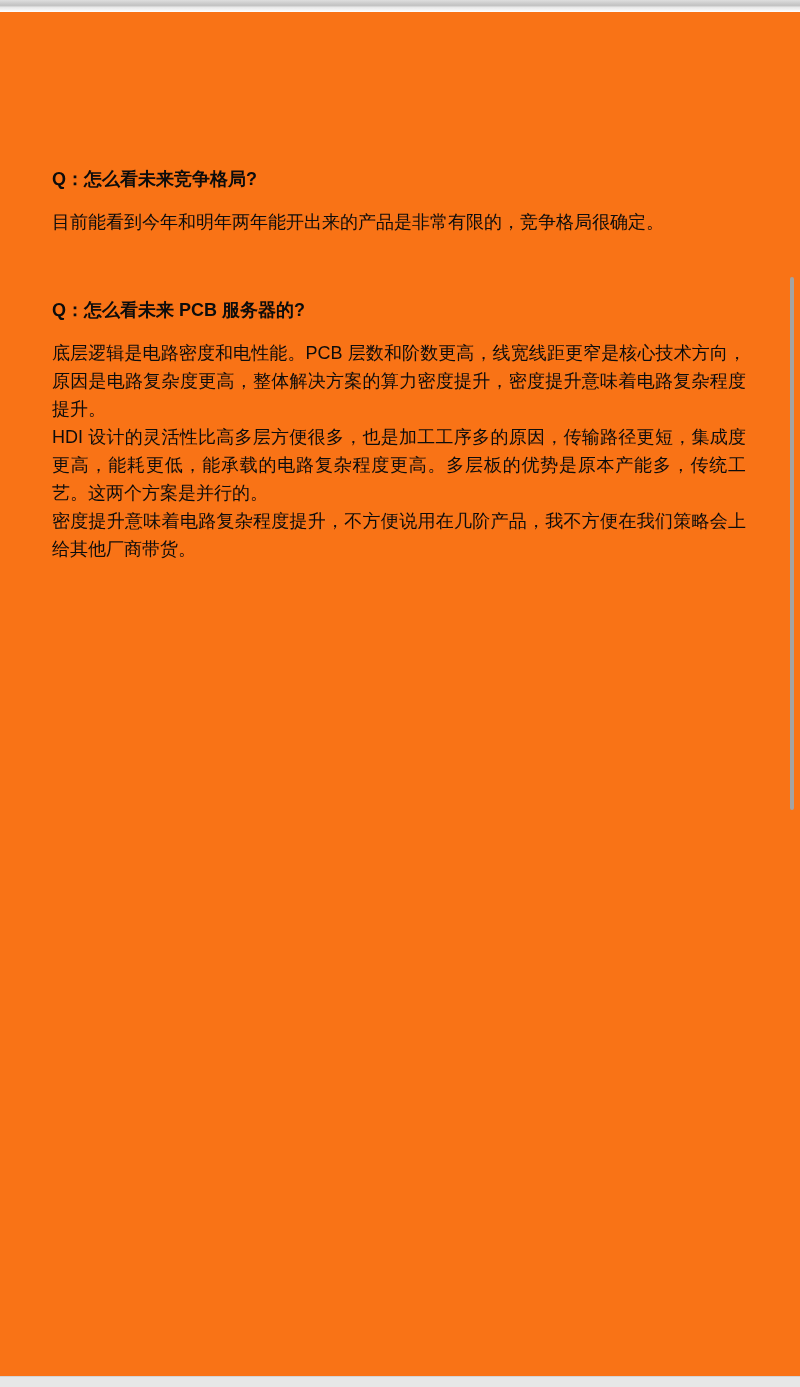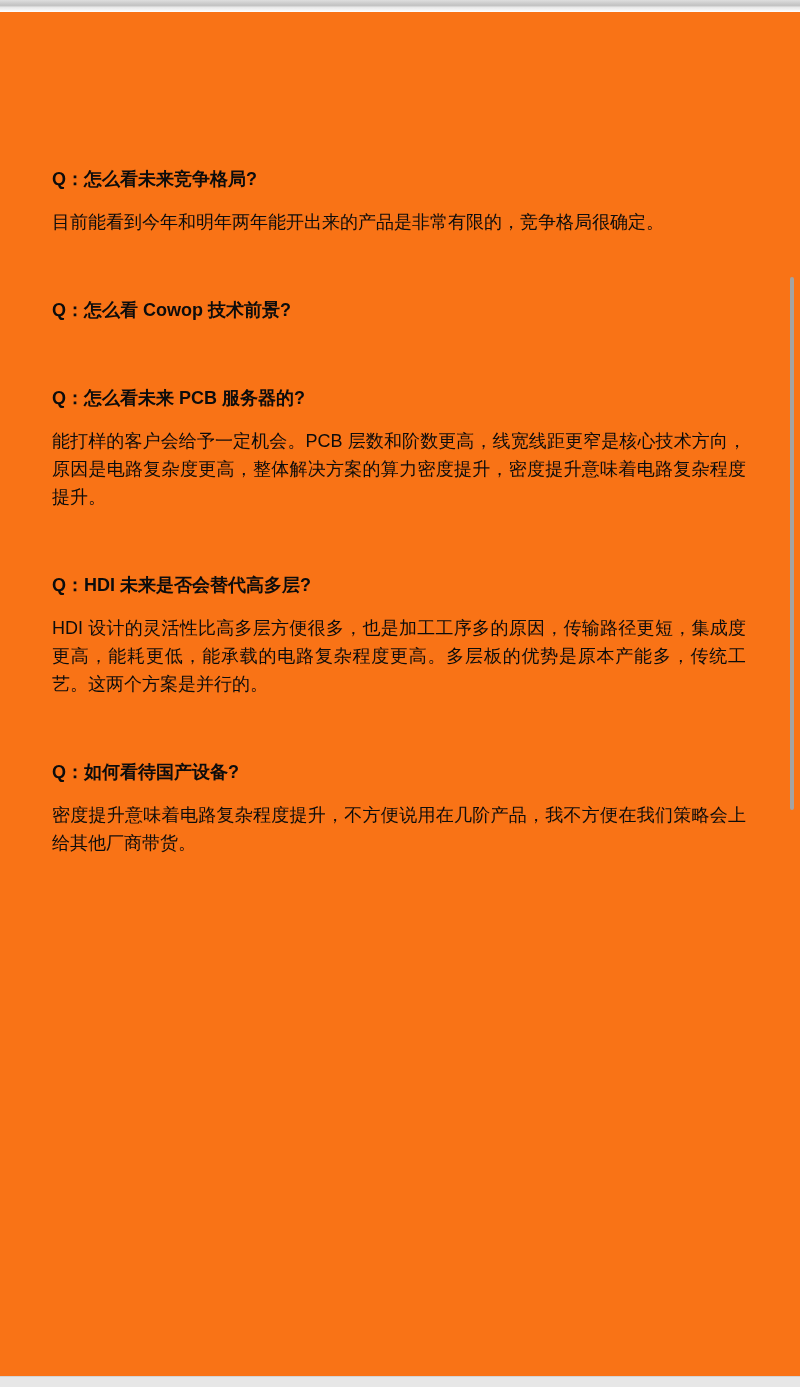--- a/index.html
+++ b/index.html
@@ -70,30 +70,27 @@
 <body>
 
 <div class="screen">
   <div class="top-edge"></div>
   <div class="doc-content" id="content" style="color: rgb(12, 12, 12);">
       <section class="qa-section">
     <h3 class="question">Q：怎么看未来竞争格局?</h3>
   <p class="answer"><span class="run run-bold">目前能看到今年和明年两年能开出来的产品是非常有限的，竞争格局很确定。</span></p>
       </section>
       <section class="qa-section">
-    <h3 class="question">Q：怎么看 Cowop 技术前景?</h3>
       </section>
       <section class="qa-section">
     <h3 class="question">Q：怎么看未来 PCB 服务器的?</h3>
-  <p class="answer"><span class="run run-bold">能打样的客户会给予一定机会。</span><span class="run">PCB 层数和阶数更高，线宽线距更窄是核心技术方向，原因是电路复杂度更高，整体解决方案的算力密度提升，密度提升意味着电路复杂程度提升。</span></p>
+  <p class="answer"><span class="run run-bold">底层逻辑是电路密度和电性能。</span><span class="run">PCB 层数和阶数更高，线宽线距更窄是核心技术方向，原因是电路复杂度更高，整体解决方案的算力密度提升，密度提升意味着电路复杂程度提升。</span></p>
       </section>
       <section class="qa-section">
-    <h3 class="question">Q：HDI 未来是否会替代高多层?</h3>
   <p class="answer"><span class="run">HDI 设计的灵活性比高多层方便很多，也是加工工序多的原因，传输路径更短，集成度更高，能耗更低，能承载的电路复杂程度更高。多层板的优势是原本产能多，传统工艺。这两个方案是并行的。</span></p>
       </section>
       <section class="qa-section">
-    <h3 class="question">Q：如何看待国产设备?</h3>
   <p class="answer"><span class="run">密度提升意味着电路复杂程度提升，不方便说用在几阶产品，我不方便在我们策略会上给其他厂商带货。</span></p>
       </section>
     </div>
   <div class="scrollbar-thumb" id="scrollbar" style="background: rgb(163, 163, 163); top: 277px; height: 533px;"></div>
   <div class="bottom-edge" style="background: rgb(231, 231, 231);"></div>
 </div>
 
 </body></html>

